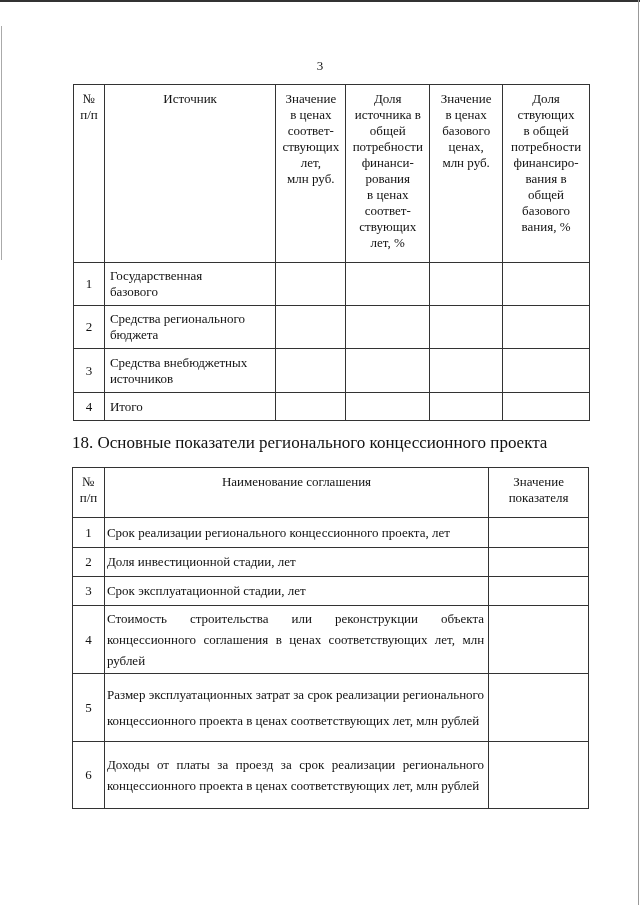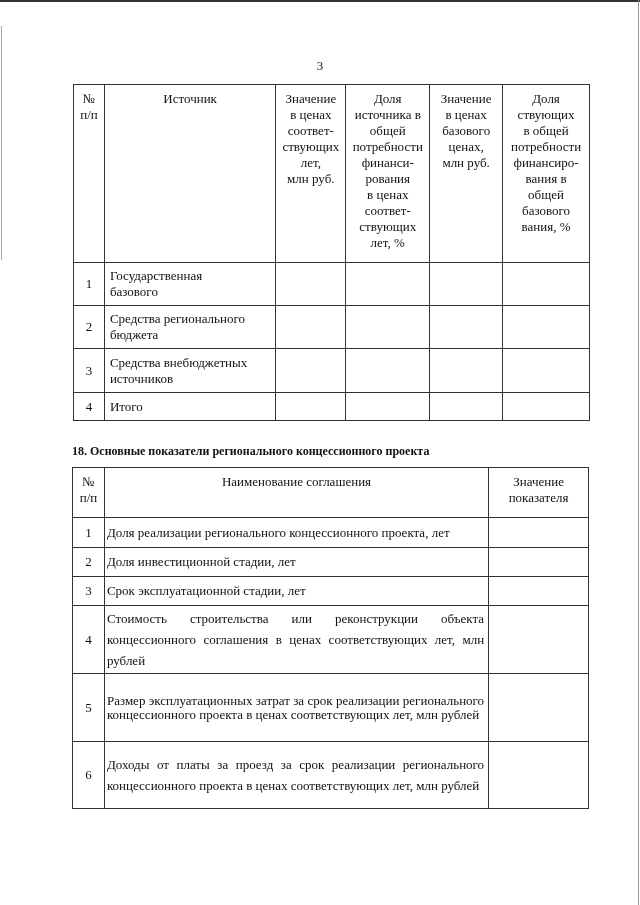--- a/index.html
+++ b/index.html
@@ -11,21 +11,21 @@
   .left-rule { position:absolute; left:1px; top:26px; width:1px; height:234px; background:#aaa; }
   .right-rule { position:absolute; left:638px; top:0; width:1px; height:905px; background:#999; }
   .page-num { position:absolute; top:58px; left:0; width:640px; text-align:center; font-size:13px; }
   table { position:absolute; border-collapse:collapse; font-size:13px; line-height:16px; }
   td, th { border:1px solid #333; padding:0; font-weight:normal; }
   #t1 { left:73px; top:84px; width:517px; }
   #t1 th { vertical-align:top; text-align:center; padding-top:6px; }
   #t1 td { vertical-align:middle; }
   #t1 .num { text-align:center; }
   #t1 .src { text-align:left; padding-left:5px; }
-  .section-title { position:absolute; left:72px; top:444px; font-size:12px;font-weight:bold; }
+  .section-title { position:absolute; left:72px; top:433px; font-size:17px; }
   #t2 { left:72px; top:467px; width:517px; }
   #t2 th { vertical-align:top; text-align:center; padding-top:6px; }
   #t2 td { vertical-align:middle; }
   #t2 .num { text-align:center; }
   #t2 .nm { text-align:justify; padding:2px 4px 2px 2px; text-align-last:left; }
 </style>
 </head>
 <body>
 
 <div class="top-rule"></div>
@@ -126,41 +126,41 @@
     </th>
     <th>
       <span>Наименование соглашения</span>
     </th>
     <th>
       <span>Значение</span><br><span>показателя</span>
     </th>
   </tr>
   <tr style="height:30px">
     <td class="num">1</td>
-    <td class="nm">Доля реализации регионального концессионного проекта, лет</td>
+    <td class="nm">Срок реализации регионального концессионного проекта, лет</td>
     <td></td>
   </tr>
   <tr style="height:29px">
     <td class="num">2</td>
     <td class="nm">Доля инвестиционной стадии, лет</td>
     <td></td>
   </tr>
   <tr style="height:29px">
     <td class="num">3</td>
     <td class="nm">Срок эксплуатационной стадии, лет</td>
     <td></td>
   </tr>
   <tr style="height:67px">
     <td class="num">4</td>
     <td class="nm" style="line-height:21px">Стоимость строительства или реконструкции объекта концессионного соглашения в ценах соответствующих лет, млн рублей</td>
     <td></td>
   </tr>
   <tr style="height:68px">
     <td class="num">5</td>
-    <td class="nm" style="line-height:14px">Размер эксплуатационных затрат за срок реализации регионального концессионного проекта в ценах соответствующих лет, млн рублей</td>
+    <td class="nm" style="line-height:26px">Размер эксплуатационных затрат за срок реализации регионального концессионного проекта в ценах соответствующих лет, млн рублей</td>
     <td></td>
   </tr>
   <tr style="height:67px">
     <td class="num">6</td>
     <td class="nm" style="line-height:21px">Доходы от платы за проезд за срок реализации регионального концессионного проекта в ценах соответствующих лет, млн рублей</td>
     <td></td>
   </tr>
 </tbody>
   </table>
 

